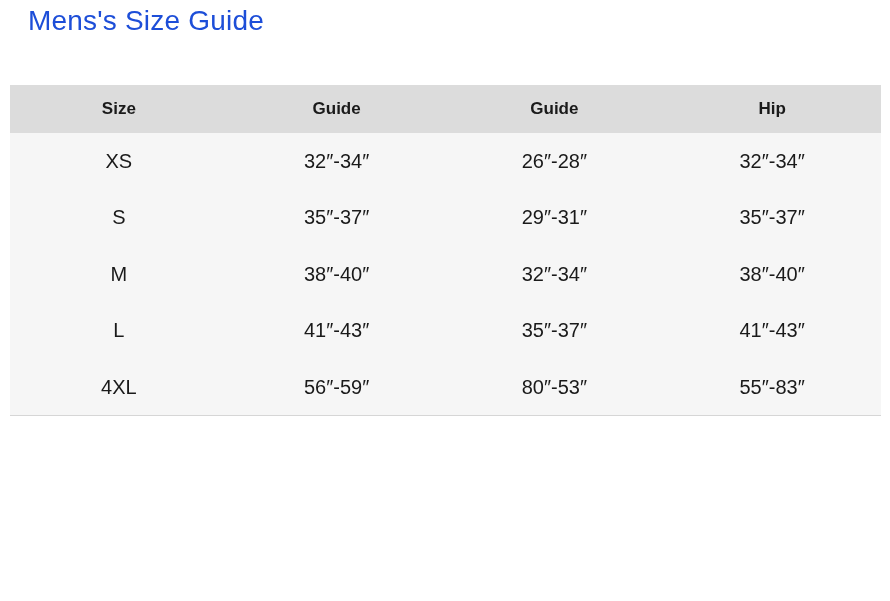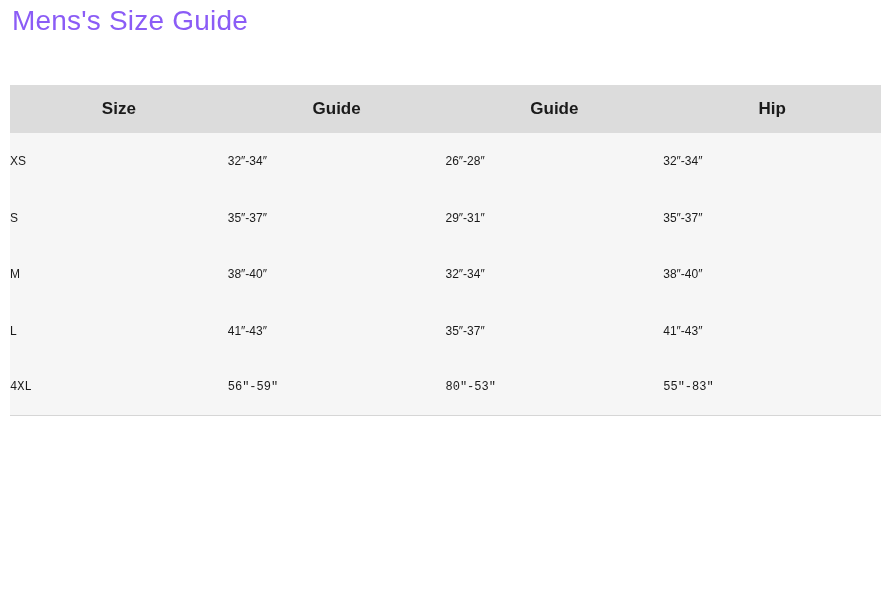--- a/index.html
+++ b/index.html
@@ -20,27 +20,27 @@
   .page {
     width: 890px;
     height: 601px;
     background: var(--page-bg);
     overflow: hidden;
     position: relative;
   }
   .page-title {
     margin: 0;
     position: absolute;
-    left: 12px;
+    left: 28px;
     top: 5px;
     font-size: 28px;
     line-height: 1.15;
     font-weight: 400;
     letter-spacing: 0.2px;
-    color: #8b5cf6;
+    color: #1d4ed8;
   }
   .size-table {
     position: absolute;
     left: 10px;
     top: 85px;
     width: 871px;
     border-collapse: collapse;
     table-layout: fixed;
   }
   .size-table thead th {
@@ -49,29 +49,29 @@
     font-size: 17px;
     font-weight: 700;
     text-align: center;
     vertical-align: middle;
     padding: 0;
     color: var(--text);
   }
   .size-table tbody td {
     background: var(--body-bg);
     height: 56.5px;
-    font-size: 12px;
+    font-size: 20px;
     font-weight: 400;
+    text-align: center;
     vertical-align: middle;
     padding: 0;
     color: var(--text);
   }
   .size-table tbody tr:last-child td {
     border-bottom: 1px solid var(--bottom-border);
-    font-family: Liberation Mono, monospace;
   }
 </style>
 </head>
 <body>
 
 <div class="page">
   <h1 class="page-title">Mens's Size Guide</h1>
 
   <table class="size-table">
     <thead>

